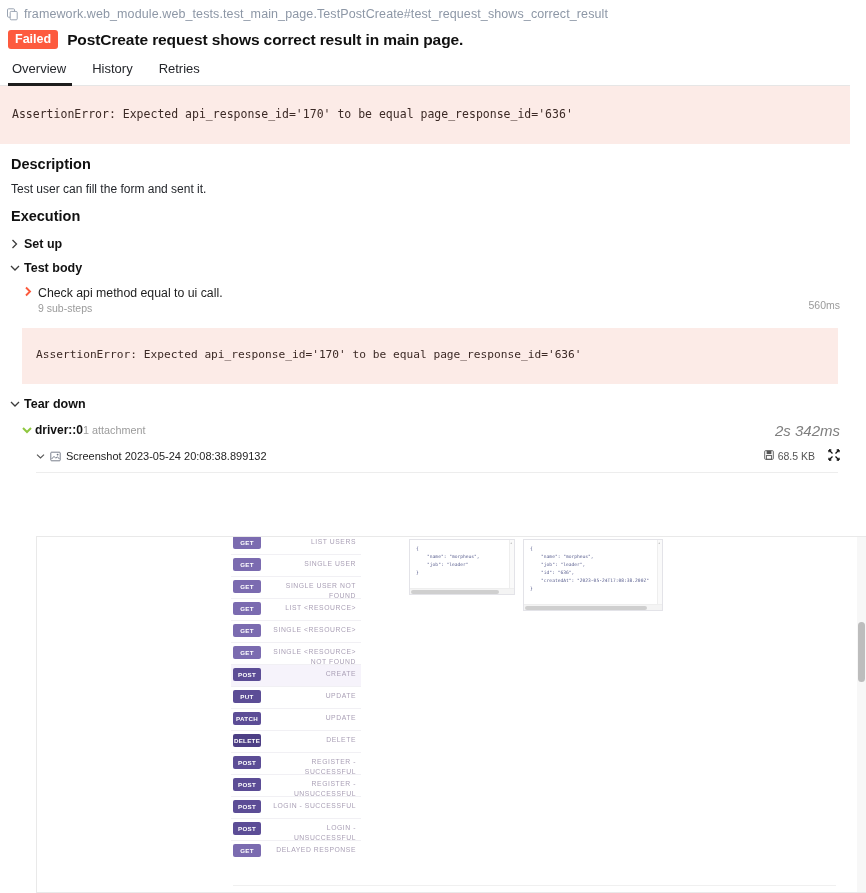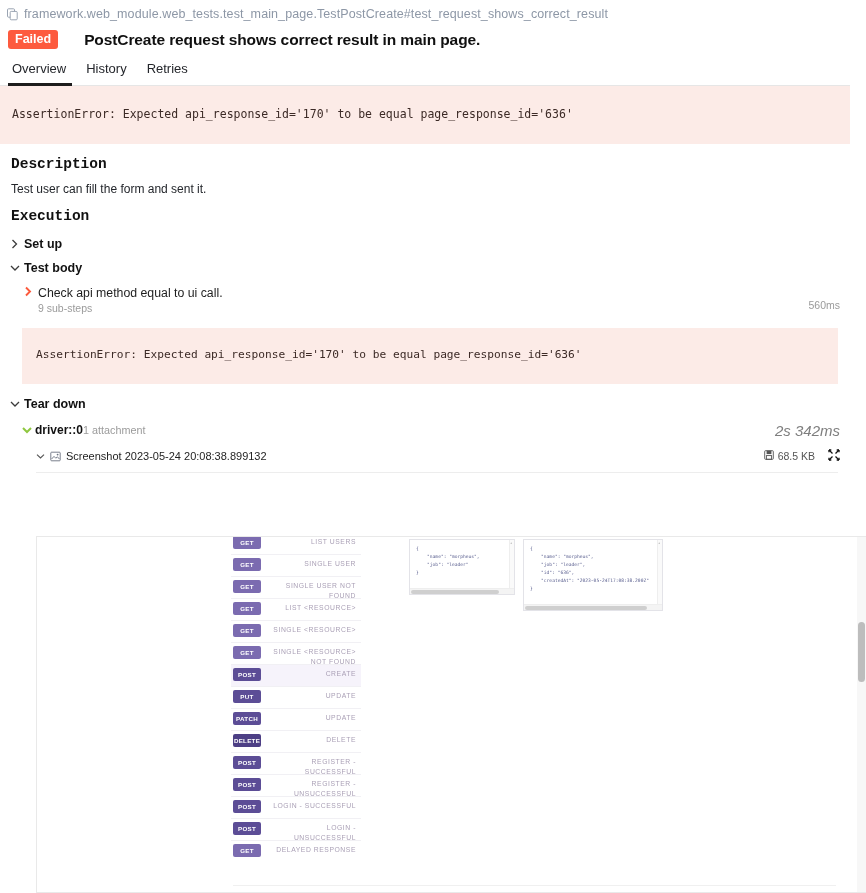--- a/index.html
+++ b/index.html
@@ -19,28 +19,28 @@
   .breadcrumb {
     display:flex; align-items:center; gap:5px;
     padding: 7px 0 0 6px;
     color:#8d97a6; font-size:12.5px;
     letter-spacing:.1px;
   }
   .copy-icon { width:13px; height:13px; flex:0 0 13px; position:relative; color:#9aa4b2;}
   .copy-icon svg { display:block; }
   .breadcrumb-text { white-space:nowrap; }
 
-  .title-row { display:flex; align-items:center; gap:26px; padding: 9px 0 0 8px; }
+  .title-row { display:flex; align-items:center; gap:9px; padding: 9px 0 0 8px; }
   .status-badge {
     background:#fd5a3e; color:#fff; font-weight:bold; font-size:12.5px;
     padding: 2px 7px 3px 7px; border-radius:3px; line-height:1.15;
   }
   .test-title { font-size:15.5px; font-weight:bold; color:#101010; letter-spacing:-.1px;}
 
-  .tabs { display:flex; gap:0; padding: 12px 0 0 8px; position:relative; }
+  .tabs { display:flex; gap:6px; padding: 12px 0 0 8px; position:relative; }
   .tab {
     font-size:13px; color:#24262b; padding: 0 14px 10px 6px; cursor:pointer;
     position:relative;
   }
   .tab:first-child { padding-left:4px; }
   .tab.active::after{
     content:""; position:absolute; left:0; right:8px; bottom:0; height:3px; background:#1d1d1d;
   }
   .tabs-underline { height:1px; background:#e6e6e6; margin-top:-1px; }
 
@@ -54,21 +54,20 @@
   }
 
   
   .meta { padding: 13px 0 0 11px; }
   .meta-line { font-size:12px; color:#23262b; padding: 5px 0; }
   .clock { display:inline-block; position:relative; top:1px; }
 
   .section-title {
     font-size:14.5px; font-weight:bold; color:#111;
     padding: 12px 15px 2px 11px;
-    font-family: Liberation Mono, monospace;
   }
   .para { font-size:12px; color:#23262b; padding: 8px 0 0 11px; }
 
   
   .exec { padding-top:6px; }
   .node { display:flex; align-items:center; padding: 5px 11px 5px 8px; cursor:pointer;text-align:right;}
   .node .chev { width:13px; flex:0 0 13px; color:#3b3b3b; display:flex; align-items:center; justify-content:center;}
   .node .label { font-size:12.5px; font-weight:bold; color:#111; margin-left:3px;}
 
   .substep { display:flex; align-items:flex-start; padding: 6px 10px 2px 24px; position:relative;}

